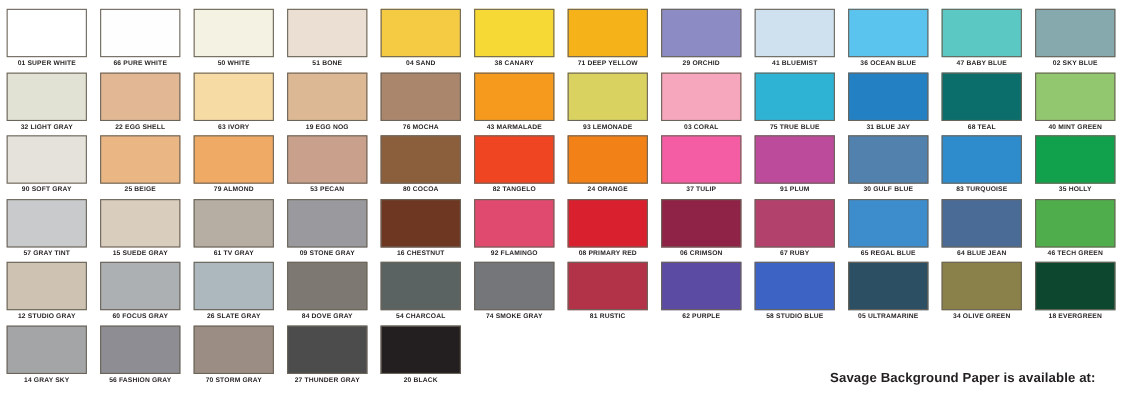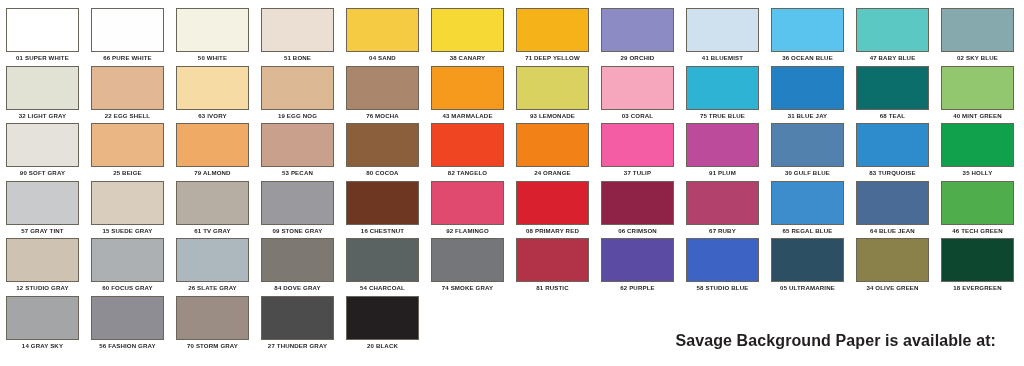--- a/index.html
+++ b/index.html
@@ -62,21 +62,21 @@
     color: #231f20;
     line-height: 11px;
     white-space: nowrap;
     overflow: visible;
   }
   .footer-note {
     position: absolute;
     right: 28px;
     bottom: 16px;
     font-family: "Liberation Sans", sans-serif;
-    font-size: 16px;
+    font-size: 12px;
     font-weight: bold;
     color: #231f20;
     letter-spacing: 0.1px;
     white-space: nowrap;
   }
 </style>
 </head>
 <body>
 
 <div id="chart-root">

